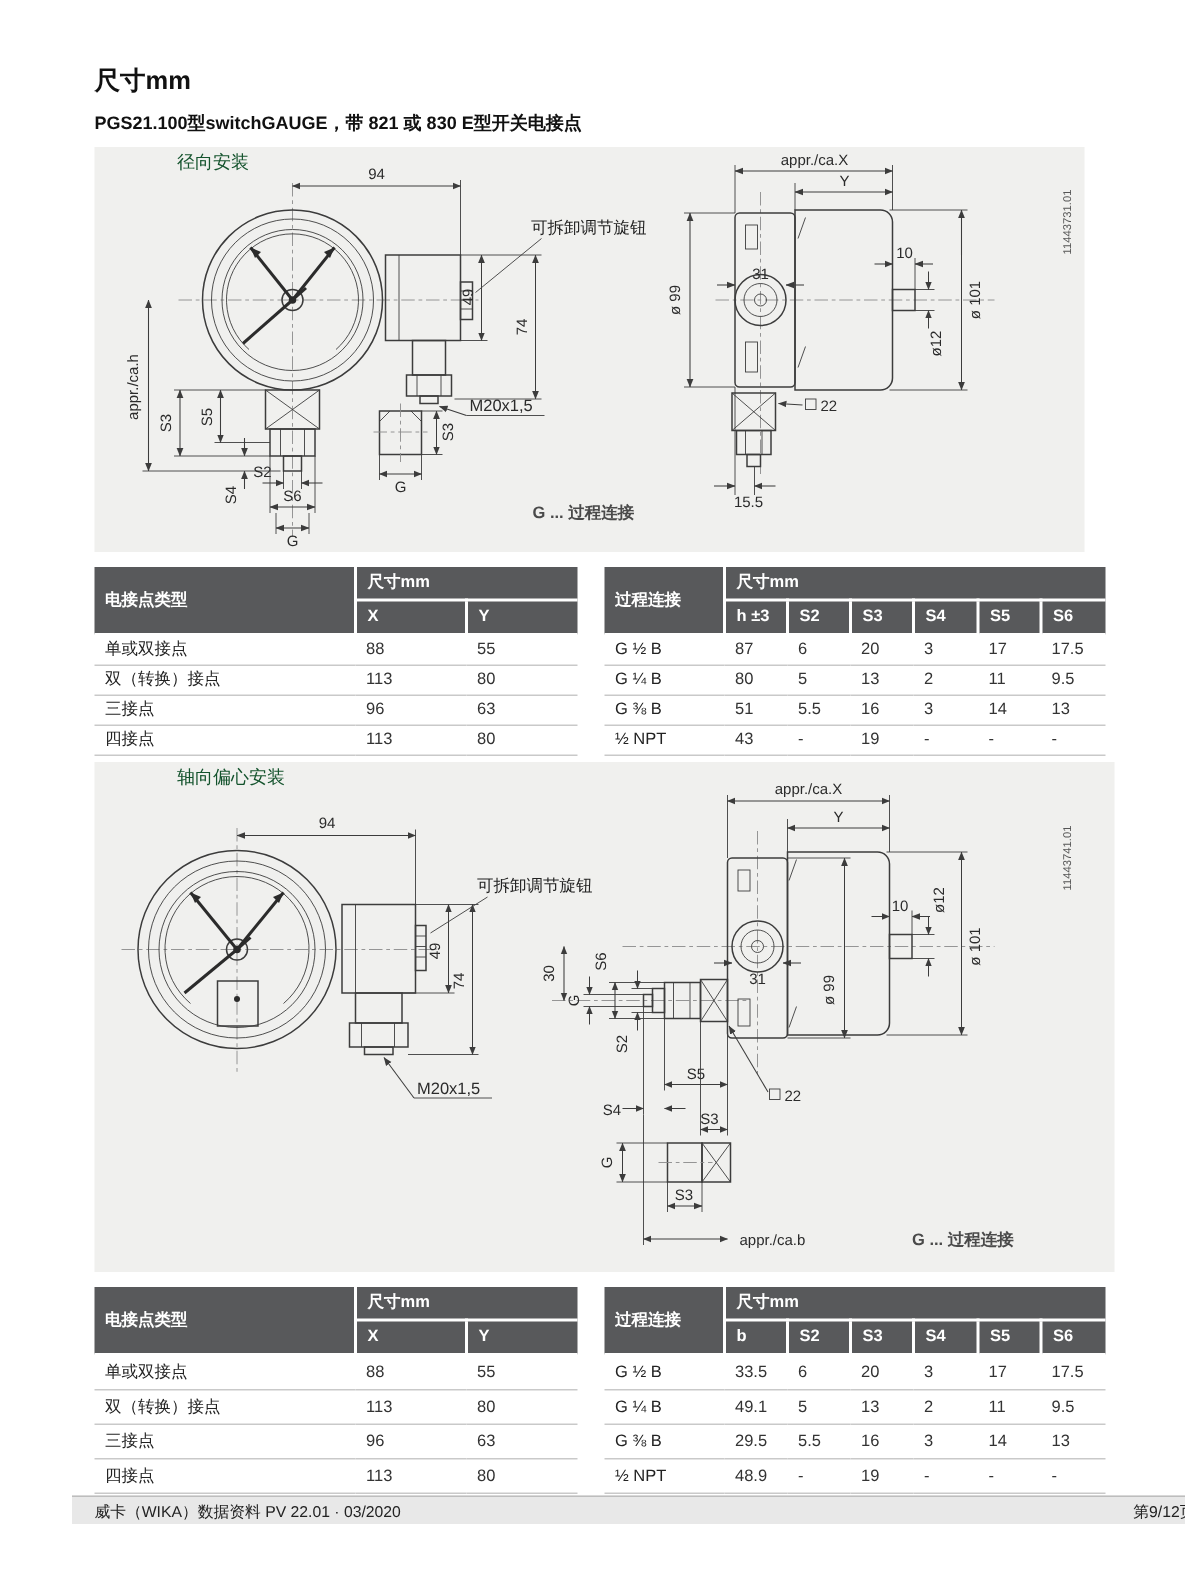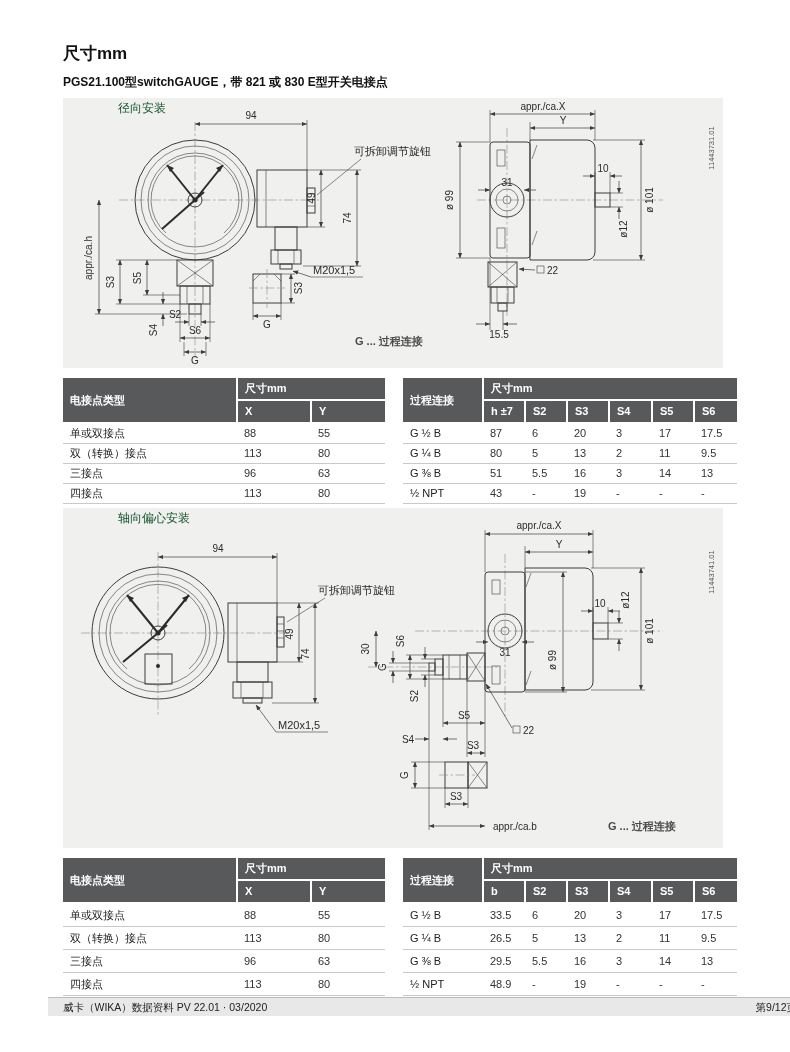--- a/index.html
+++ b/index.html
@@ -2,21 +2,21 @@
 <html><head>
 <meta charset="utf-8">
 <style>
   html,body{margin:0;padding:0;background:#fff;}
   body{width:790px;height:1052px;position:relative;font-family:"Liberation Sans","DejaVu Sans",sans-serif;color:#1e1e1e;}
   .page{position:absolute;inset:0;overflow:hidden;background:#fff;}
   .title{position:absolute;left:63px;top:42px;font-size:17px;font-weight:bold;color:#111;}
   .subtitle{position:absolute;left:63px;top:74px;font-size:12px;font-weight:bold;color:#111;}
   .panel{position:absolute;left:63px;width:660px;background:#f0f0ee;}
   .panel1{top:98px;height:270px;}
-  .panel2{top:508px;height:340px;}
+  .panel2{top:508px;height:340px;padding-left:20px;}
   .panel-label{position:absolute;left:12px;top:2px;font-size:12px;color:#14532d;z-index:2;margin-left:43px;}
   .panel svg{position:absolute;left:0;top:0;}
   svg .ln{fill:none;stroke:#3c3c3c;stroke-width:1;}
   svg .lt{fill:none;stroke:#3c3c3c;stroke-width:0.6;}
   svg .dim{fill:none;stroke:#3c3c3c;stroke-width:0.7;}
   svg .cl{fill:none;stroke:#8a8a8a;stroke-width:0.6;stroke-dasharray:9 2.5 2.5 2.5;}
   svg .ptr{stroke:#2b2b2b;stroke-width:2;fill:none;}
   svg .tip{fill:#2b2b2b;stroke:none;}
   svg text{font-size:10px;fill:#2b2b2b;}
   svg text.cjk{font-size:11px;fill:#222;}
@@ -277,21 +277,21 @@
         <col style="width:43px">
         <col style="width:42px">
         <col style="width:43px">
       </colgroup>
     <thead>
       <tr>
         <th rowspan="2">过程连接</th>
         <th colspan="6" class="last">尺寸mm</th>
       </tr>
       <tr>
-        <th>h ±7</th>
+        <th>h ±3</th>
         <th>S2</th>
         <th>S3</th>
         <th>S4</th>
         <th>S5</th>
         <th class="last">S6</th>
       </tr>
     </thead>
     <tbody>
       <tr>
           <td class="lb">G ½ B</td>
@@ -567,21 +567,21 @@
           <td class="lb">G ½ B</td>
           <td>33.5</td>
           <td>6</td>
           <td>20</td>
           <td>3</td>
           <td>17</td>
           <td>17.5</td>
         </tr>
       <tr>
           <td class="lb">G ¼ B</td>
-          <td>26.5</td>
+          <td>49.1</td>
           <td>5</td>
           <td>13</td>
           <td>2</td>
           <td>11</td>
           <td>9.5</td>
         </tr>
       <tr>
           <td class="lb">G ⅜ B</td>
           <td>29.5</td>
           <td>5.5</td>

